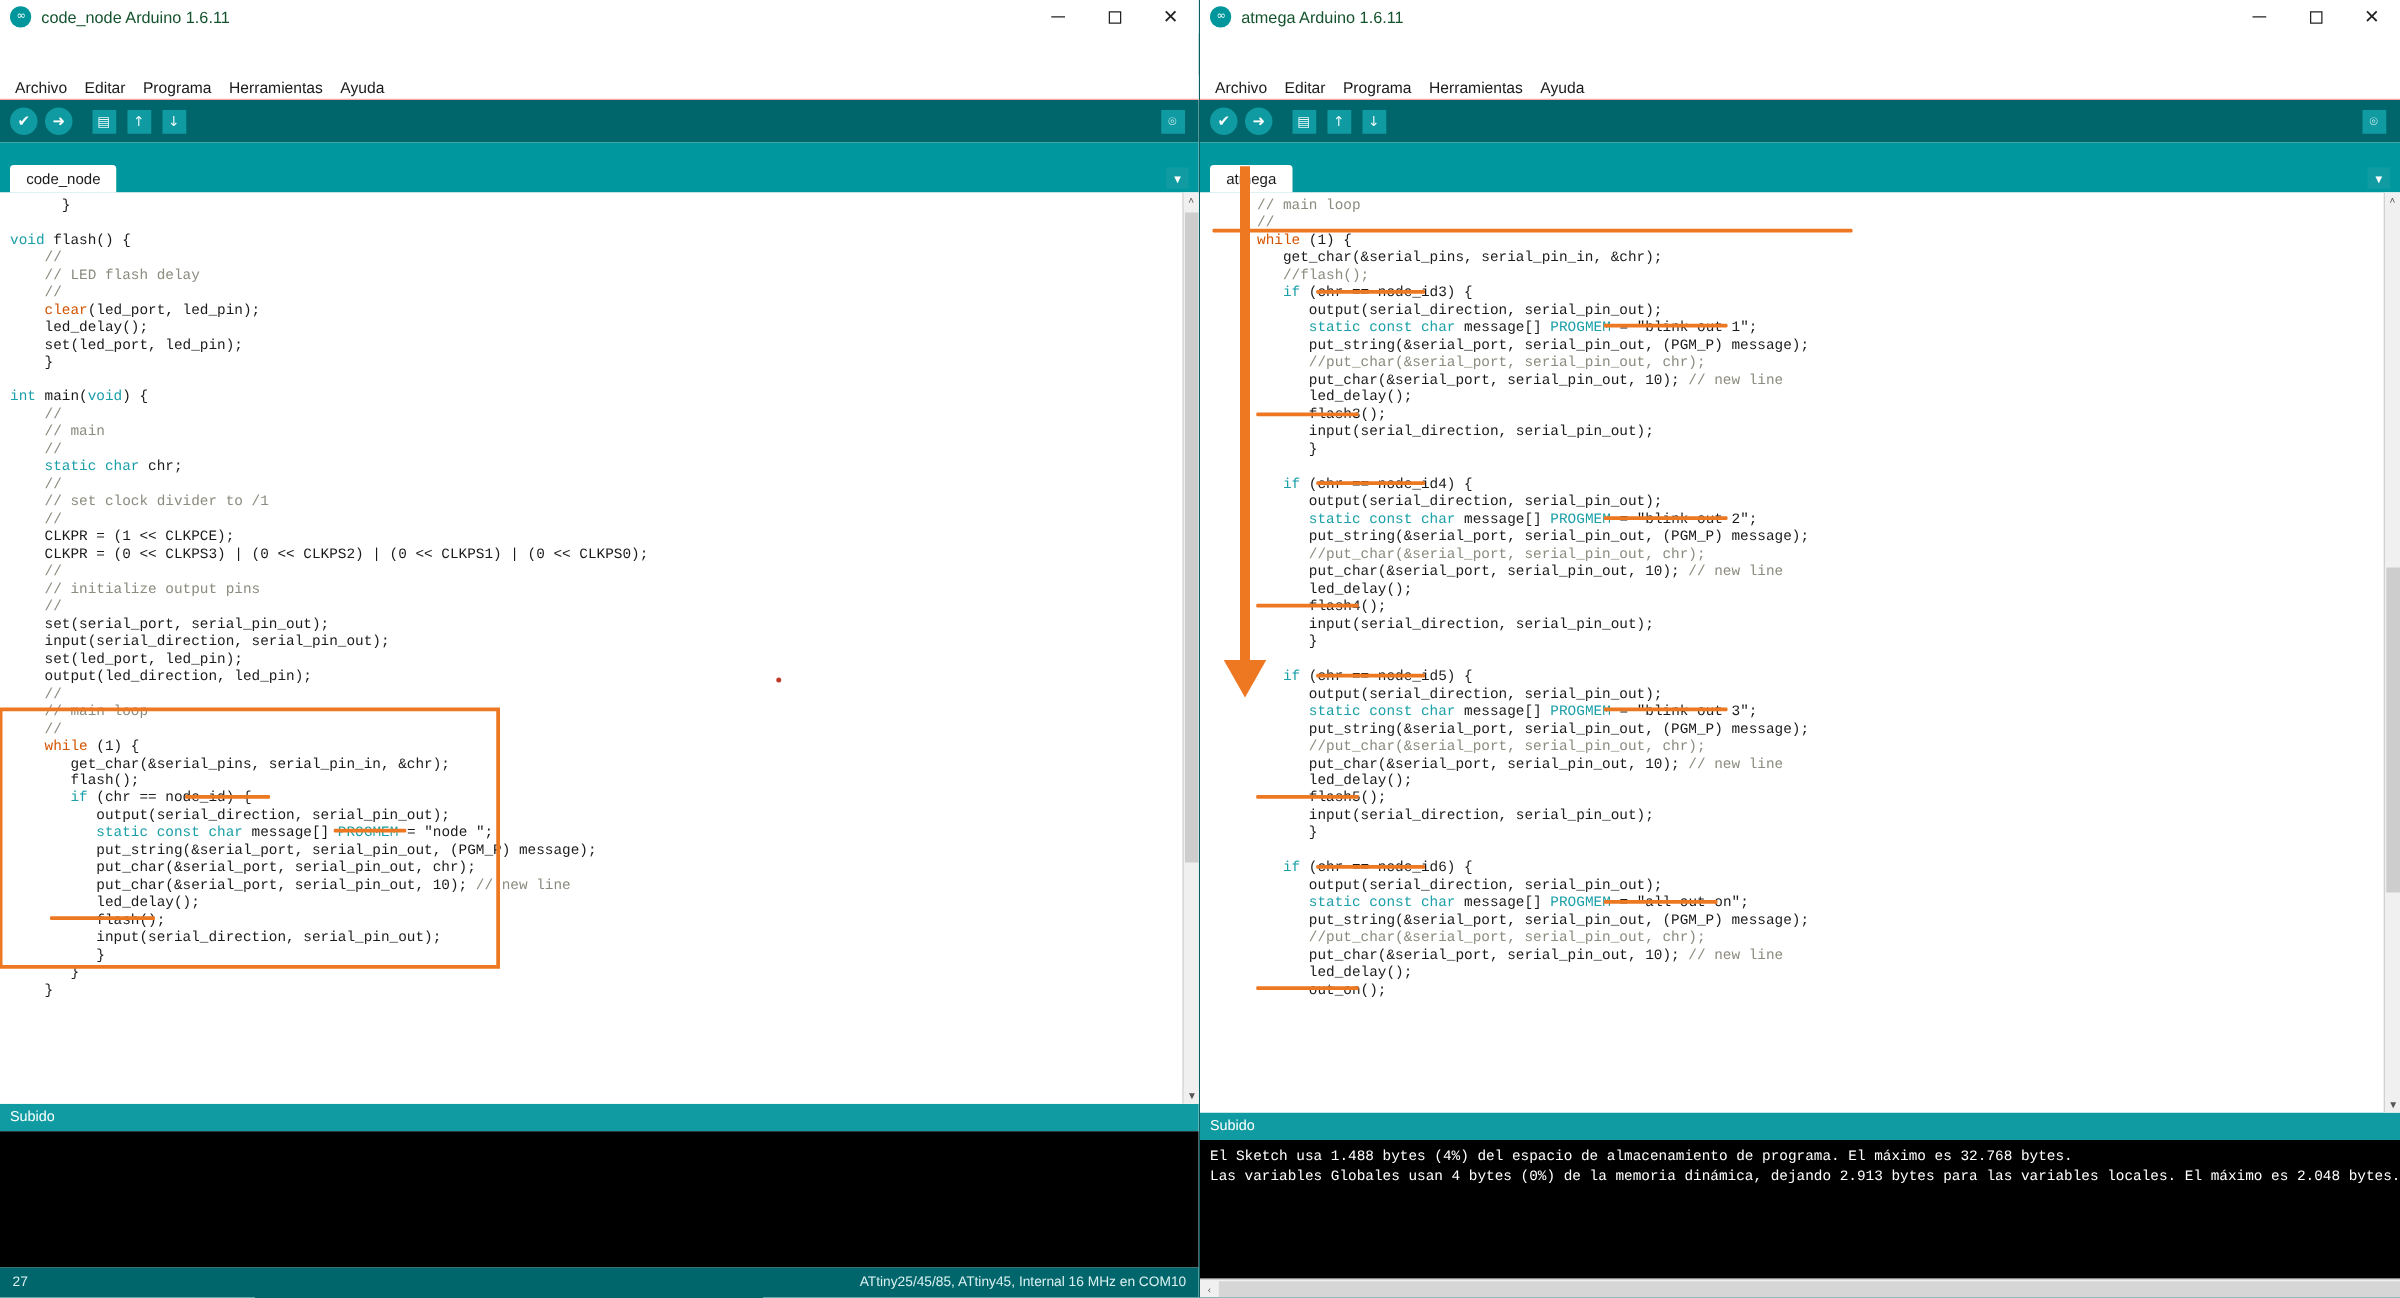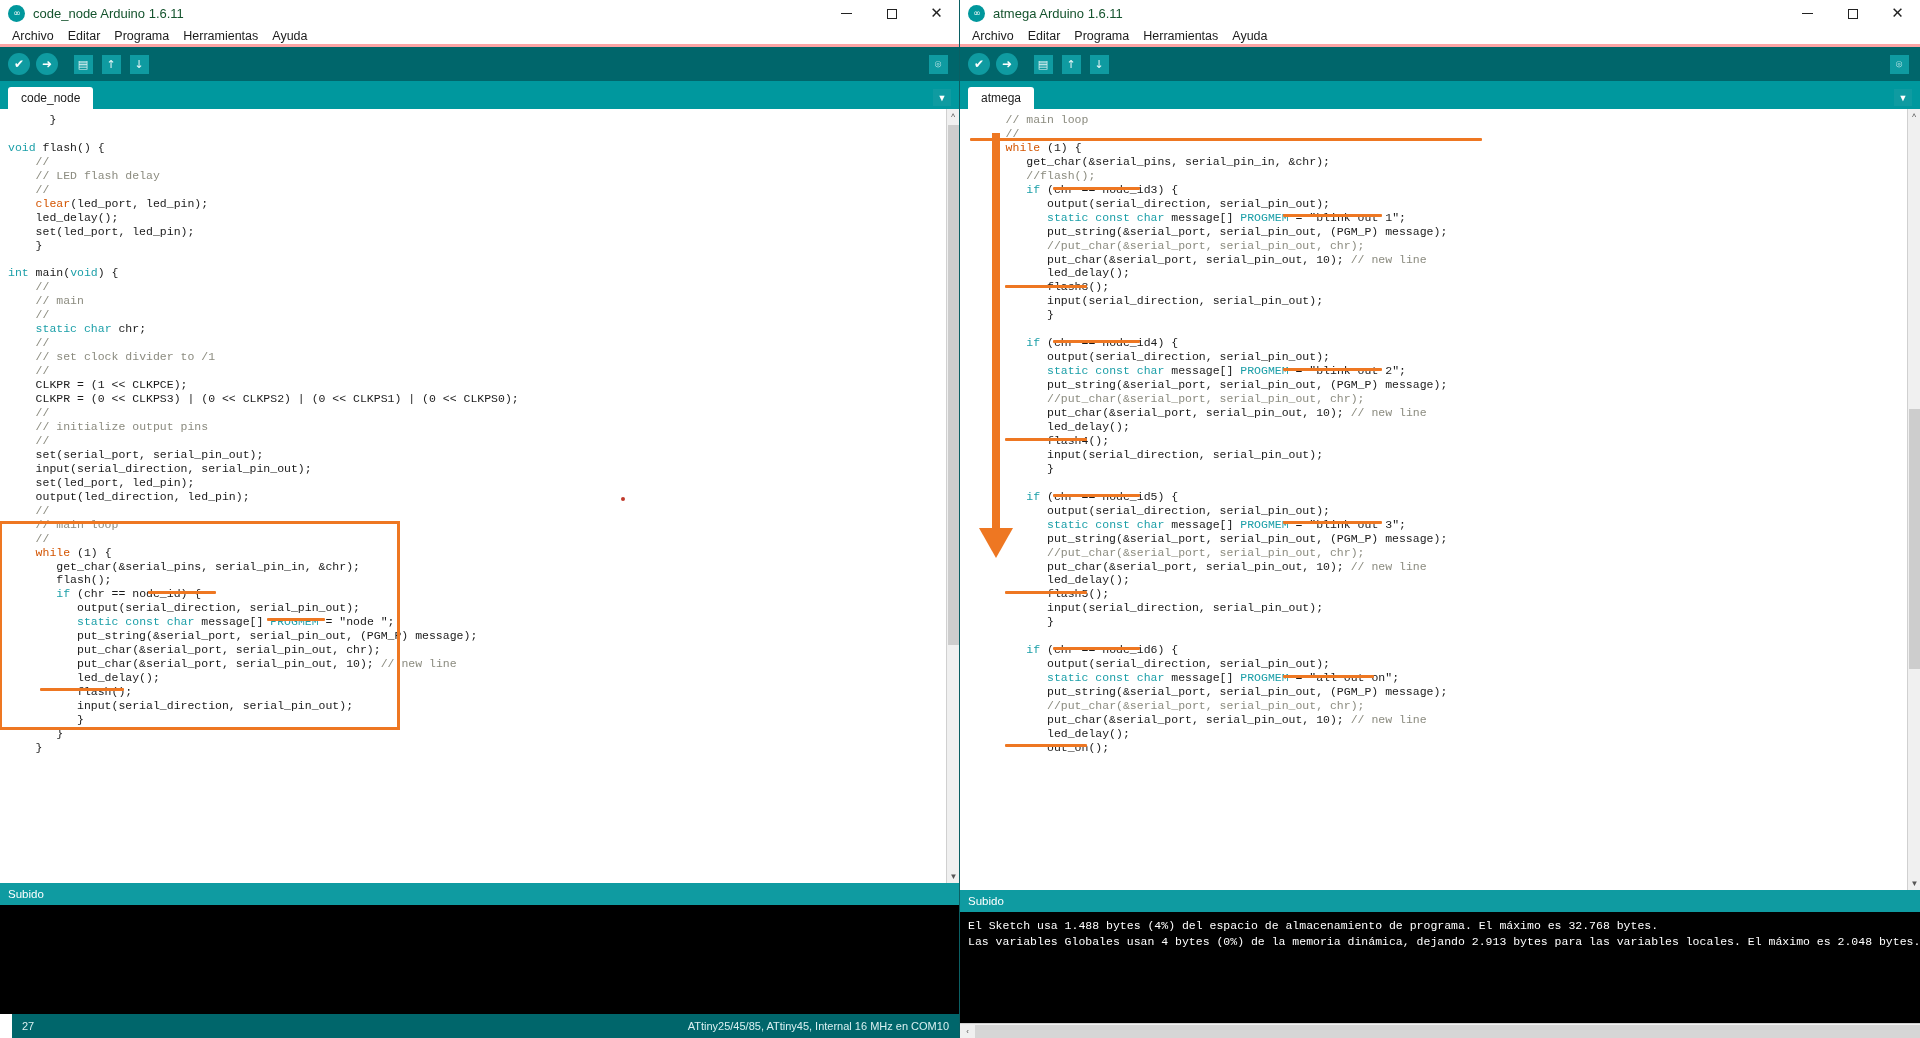--- a/index.html
+++ b/index.html
@@ -19,35 +19,35 @@
   .tb-icon .inf { color:#fff; font-size:9px; line-height:9px; letter-spacing:-1px; font-family:"DejaVu Sans", sans-serif; }
   .tb-title { font-size:13px; color:#14532d; white-space:nowrap; }
   .tb-spacer { flex:1 1 auto; }
   .tb-btn { width:45px; height:27px; display:flex; align-items:center; justify-content:center; font-size:13px; color:#222; flex:0 0 auto; }
   .glyph-min { display:block; width:11px; height:1px; background:#222; }
   .glyph-max { display:block; width:10px; height:10px; border:1px solid #222; }
   .glyph-close { font-size:15px; line-height:15px; font-family:"DejaVu Sans", sans-serif; }
 
   
   .menubar { height:20px; background:#ffffff; display:flex; align-items:center; padding-left:5px; flex:0 0 auto;
-             border-bottom:3px solid #fca5a5; }
+             border-bottom:1px solid #fca5a5;margin-top:33px; }
   .menu-item { font-size:12.5px; color:#1b1b1b; padding:0 7px; white-space:nowrap; }
 
   
   .toolbar { height:34px; background:#00666b; display:flex; align-items:center; padding-left:6px; flex:0 0 auto; }
   .tbtn { width:26px; height:26px; margin-right:2px; display:flex; align-items:center; justify-content:center; flex:0 0 auto; }
   .circ { width:22px; height:22px; border-radius:50%; background:#0f9ba1; display:flex; align-items:center; justify-content:center;
           color:#fff; font-size:12px; font-family:"DejaVu Sans", sans-serif; }
   .sq { width:19px; height:19px; background:#0f9ba1; display:flex; align-items:center; justify-content:center;
         color:#e9f7f8; font-size:11px; font-family:"DejaVu Sans", sans-serif; }
   .tbtn.gap { margin-left:8px; }
   .tb-right { margin-left:auto; margin-right:8px; }
 
   
-  .tabstrip { height:28px; background:#00989e; display:flex; align-items:flex-end; padding-left:8px; flex:0 0 auto; position:relative; }
+  .tabstrip { height:40px; background:#00989e; display:flex; align-items:flex-end; padding-left:8px; flex:0 0 auto; position:relative; }
   .tab { background:#fff; color:#1a1a1a; font-size:12px; padding:4px 13px 4px 13px; border-radius:3px 3px 0 0; white-space:nowrap; }
   .tab-arrow { position:absolute; right:8px; bottom:3px; width:18px; height:17px; background:#0f9ba1;
                display:flex; align-items:center; justify-content:center; color:#fff; font-size:9px; }
 
   
   .editor-wrap { flex:1 1 auto; position:relative; background:#ffffff; overflow:hidden; display:flex; }
   .editor { flex:1 1 auto; position:relative; padding:4px 0 0 8px; overflow:hidden; }
   .code { font-family:"Liberation Mono", monospace; font-size:11.5px; line-height:13.95px; white-space:pre; color:#1a1a1a; }
   .code .kw  { color:#1b9fa8; }
   .code .kw2 { color:#d35400; }
@@ -59,21 +59,21 @@
   .hscroll { height:15px; background:#f0f0f0; border-top:1px solid #d0d0d0; display:flex; align-items:center; flex:0 0 auto; }
   .hs-arrow { width:15px; text-align:center; font-size:8px; color:#555; }
   .hs-track { flex:1 1 auto; height:13px; background:#d6d6d6; }
 
   .red-dot { position:absolute; width:4px; height:4px; border-radius:50%; background:#c0392b; }
 
   
   .statusline { height:22px; background:#0f9ba1; color:#fff; font-size:11.5px; display:flex; align-items:center; padding-left:8px; flex:0 0 auto; }
   .console { background:#000000; flex:0 0 auto; padding:6px 8px 0 8px; overflow:hidden; }
   .console-line { font-family:"Liberation Mono", monospace; font-size:11.5px; line-height:16px; color:#ffffff; white-space:pre; }
-  .botbar { height:24px; background:#00666b; color:#d9f0f1; font-size:11px; display:flex; align-items:center; padding:0 10px; flex:0 0 auto;margin-left:12px; }
+  .botbar { height:24px; background:#00666b; color:#d9f0f1; font-size:11px; display:flex; align-items:center; padding:0 10px; flex:0 0 auto; }
   .botbar .right { margin-left:auto; }
 
   
   .anno { position:absolute; pointer-events:none; z-index:50; }
   .hl-box { border:3px solid #ee7722; }
   .ul { background:#ee7722; height:3px; border-radius:1px; }
   .arrow-line { background:#ee7722; }
   .arrow-head { width:0; height:0; border-left:17px solid transparent; border-right:17px solid transparent; border-top:30px solid #ee7722; }
 </style>
 </head>

